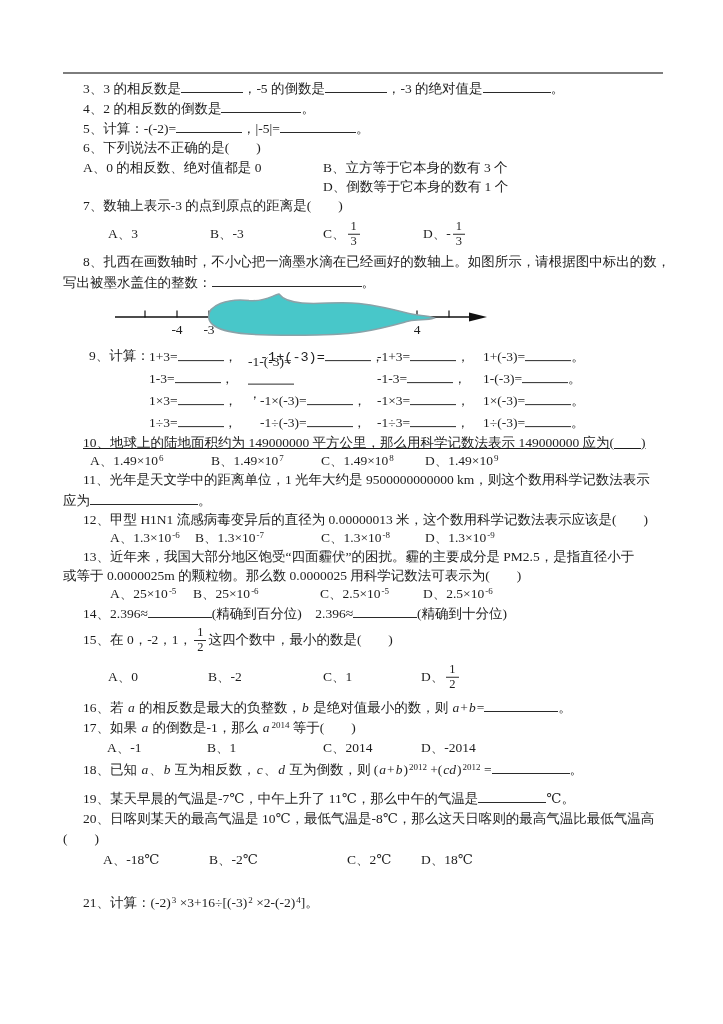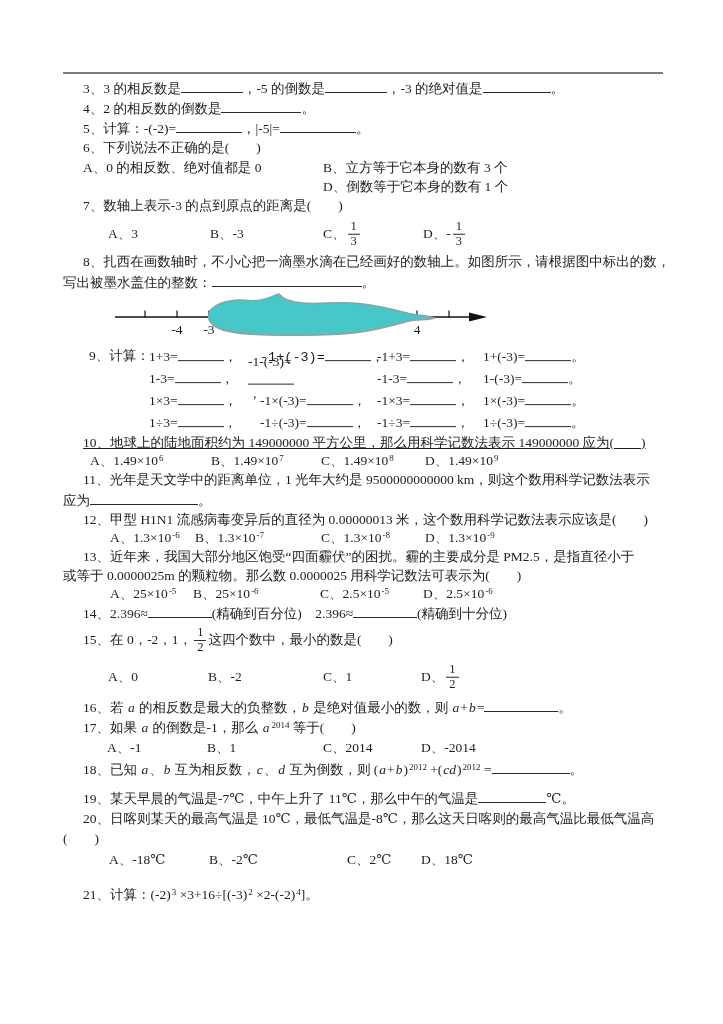--- a/index.html
+++ b/index.html
@@ -277,28 +277,28 @@
         </span>
         <span class="opt" style="left: 358px;">
           <span>D、-2014</span>
         </span>
       </div>
       <div class="line" style="padding-left: 20px; height: 24px; line-height: 24px;"><span>18、已知 </span><span class="var">a</span><span>、</span><span class="var">b</span><span> 互为相反数，</span><span class="var">c</span><span>、</span><span class="var">d</span><span> 互为倒数，则 (</span><span class="var">a</span><span>+</span><span class="var">b</span><span>)</span><span class="sup">2012</span><span> +(</span><span class="var">cd</span><span>)</span><span class="sup">2012</span><span> =</span><span class="blank" style="width: 78px;"></span><span>。</span></div>
       <div class="line" style="padding-left: 20px; height: 21px; line-height: 21px; margin-top: 6px;"><span>19、某天早晨的气温是-7℃，中午上升了 11℃，那么中午的气温是</span><span class="blank" style="width: 68px;"></span><span>℃。</span></div>
       <div class="line" style="padding-left: 20px;"><span>20、日喀则某天的最高气温是 10℃，最低气温是-8℃，那么这天日喀则的最高气温比最低气温高</span></div>
       <div class="line"><span>(　　)</span></div>
       <div class="optrow" style="height: 21px;">
-        <span class="opt" style="left: 46px; justify-content: center;">
+        <span class="opt" style="left: 40px; justify-content: center;">
           <span>A、-18℃</span>
         </span>
         <span class="opt" style="left: 146px;">
           <span>B、-2℃</span>
         </span>
         <span class="opt" style="left: 260px; margin-left: 24px;">
           <span>C、2℃</span>
         </span>
         <span class="opt" style="left: 358px;">
           <span>D、18℃</span>
         </span>
       </div>
-      <div class="line" style="padding-left: 20px; height: 26px; line-height: 26px; margin-top: 12px;"><span>21、计算：(-2)</span><span class="sup">3</span><span> ×3+16÷[(-3)</span><span class="sup">2</span><span> ×2-(-2)</span><span class="sup">4</span><span>]。</span></div>
+      <div class="line" style="padding-left: 20px; height: 26px; line-height: 26px; margin-top: 20px;"><span>21、计算：(-2)</span><span class="sup">3</span><span> ×3+16÷[(-3)</span><span class="sup">2</span><span> ×2-(-2)</span><span class="sup">4</span><span>]。</span></div>
     </div>
 </div>
 
 </body></html>

